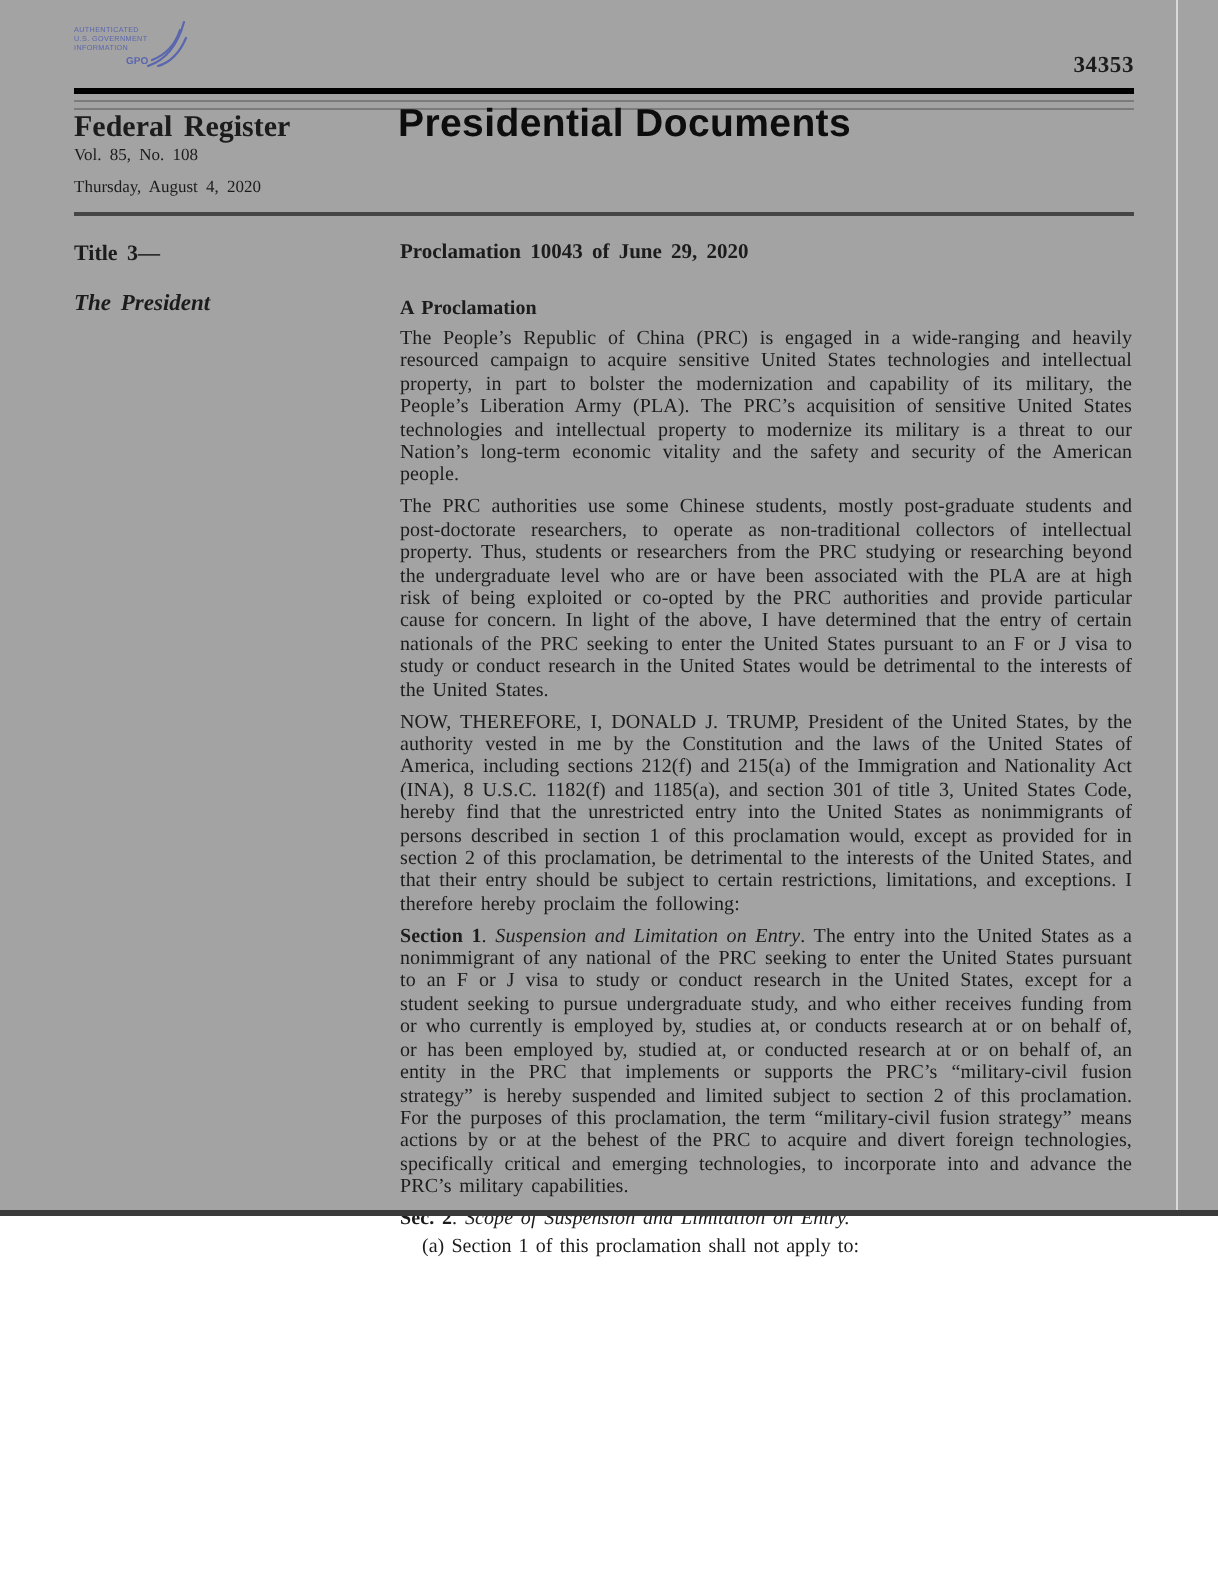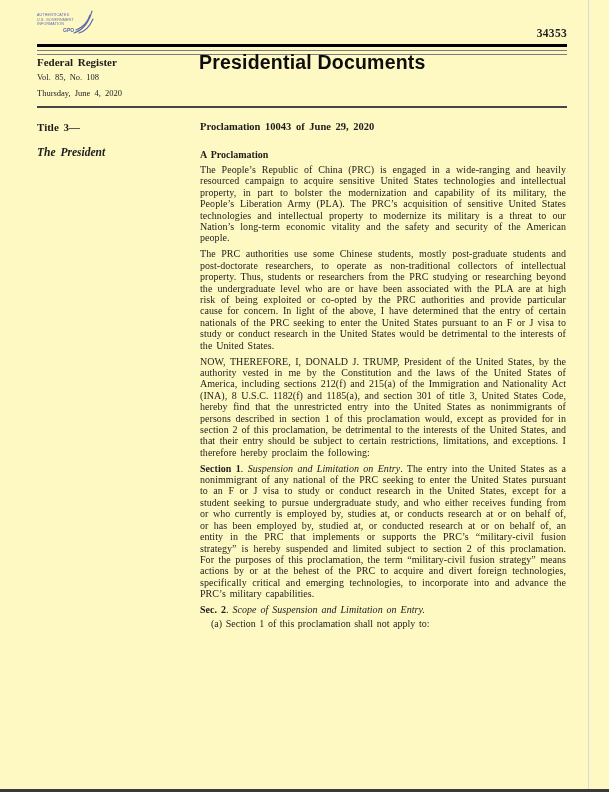--- a/index.html
+++ b/index.html
@@ -1,28 +1,28 @@
 <!DOCTYPE html>
 <html><head>
 <meta charset="utf-8">
 <style>
   html,body{margin:0;padding:0;}
   body{
     width:609px;height:792px;background:#ffffff;position:relative;
     font-family:"Liberation Serif", serif;color:#1c1c1c;overflow:hidden;
   }
-  .page{position:absolute;left:0;top:0;width:609px;height:792px;background:#fef9c3;}
+  .page{position:absolute;left:0;top:0;width:609px;height:608px;background:#a3a3a3;}
 
   
   .gpo-logo{position:absolute;left:34px;top:8px;width:64px;height:36px;}
   .page-number{position:absolute;top:27px;right:42px;font-size:11.5px;font-weight:bold;letter-spacing:0.3px;}
   .rule-black{position:absolute;left:37px;width:530px;top:44px;height:2.6px;background:#000;}
   .rule-double{position:absolute;left:37px;width:530px;top:49.5px;height:3.4px;
     border-top:1.2px solid #7b7b7b;border-bottom:1.2px solid #7b7b7b;}
-  .fr-journal{position:absolute;left:37px;top:56px;font-size:11px;font-weight:bold;word-spacing:2px;}
+  .fr-journal{position:absolute;left:37px;top:56px;font-size:15px;font-weight:bold;word-spacing:2px;}
   .fr-vol{position:absolute;left:37px;top:71.5px;font-size:8.5px;word-spacing:2px;}
   .fr-date{position:absolute;left:37px;top:88px;font-size:8.5px;word-spacing:2px;}
   .section-title{position:absolute;left:199px;top:51px;font-family:"Liberation Sans",sans-serif;
     font-size:19.5px;font-weight:bold;letter-spacing:0.2px;color:#0d0d0d;}
   .rule-mid{position:absolute;left:37px;width:530px;top:106px;height:1.8px;background:#454545;}
 
   
   .sidebar{position:absolute;left:37px;top:121px;width:150px;}
   .sidebar-title{font-size:11px;font-weight:bold;word-spacing:2px;}
   .sidebar-subtitle{font-size:11.5px;font-weight:bold;margin-top:13px;word-spacing:2px;font-style:italic;}
@@ -65,21 +65,21 @@
       <path d="M45,25 C52,23 56,18 59,11"></path>
     </g>
   </svg>
 
   <div class="page-number">34353</div>
   <div class="rule-black"></div>
   <div class="rule-double"></div>
 
   <div class="fr-journal">Federal Register</div>
   <div class="fr-vol">Vol. 85, No. 108</div>
-  <div class="fr-date">Thursday, June 4, 2020</div>
+  <div class="fr-date">Thursday, August 4, 2020</div>
   <div class="section-title">Presidential Documents</div>
 
   <div class="rule-mid"></div>
 
   <div class="sidebar">
     <div class="sidebar-title">Title 3—</div>
     <div class="sidebar-subtitle">The President</div>
   </div>
 
   <div class="main">

